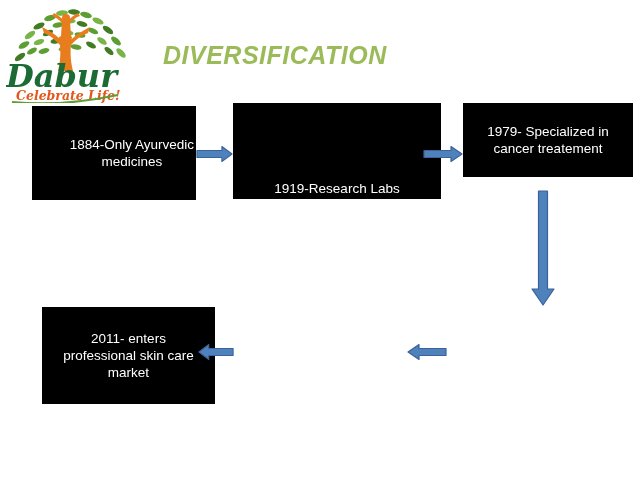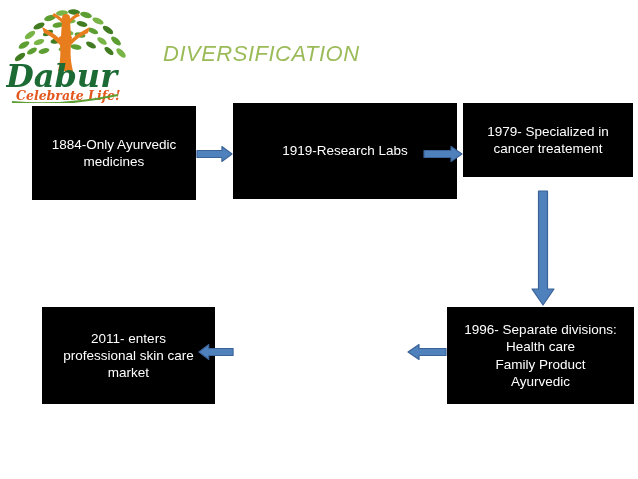--- a/index.html
+++ b/index.html
@@ -2,32 +2,32 @@
 <html style="--title_green: #9bbb59; --arrow_fill: #4f81bd; --arrow_stroke: #3a6398; --box_bg: #000000; --box_text: #ffffff; --logo_brand_green: #1c6b35; --logo_orange: #e2571d; --logo_leaf_green: #5d9e33; --logo_trunk_orange: #e87d1e;"><head>
 <meta charset="utf-8">
 <style>
   html,body { margin:0; padding:0; background:#ffffff; }
   .slide {
     position:relative; width:638px; height:479px; background:#ffffff;
     font-family:"Liberation Sans", sans-serif; overflow:hidden;padding-left:48px;
   }
   .slide-title {
     position:absolute; left:163px; top:41px;
-    font-size:22px; font-weight:normal; font-style:italic;
+    font-size:25px; font-weight:bold; font-style:italic;
     letter-spacing:0.5px; color:var(--title_green); white-space:nowrap;
   }
   .logo { position:absolute; left:6px; top:5px; width:126px; height:98px; }
   .mbox {
     position:absolute; background:var(--box_bg); color:var(--box_text);
     display:flex; align-items:center; justify-content:center;
     text-align:center; font-size:13.5px; line-height:1.28;
     white-space:pre-line; padding:2px; box-sizing:border-box;
   }
-  .mbox-1884 { left:32px;  top:106px; width:164px; height:94px; }
-  .mbox-1919 { left:233px; top:103px; width:224px; height:96px; }
+  .mbox-1884 { left:32px;  top:106px; width:164px; height:94px;justify-content:flex-end; }
+  .mbox-1919 { left:233px; top:103px; width:208px; height:96px;align-items:flex-end; }
   .mbox-1979 { left:463px; top:103px; width:170px; height:74px;align-items:center; }
   .mbox-1996 { left:447px; top:307px; width:187px; height:97px; }
   .mbox-2007 { left:234px; top:306px; width:169px; height:96px; }
   .mbox-2011 { left:42px;  top:307px; width:173px; height:97px; }
   .mbox-2007 .txt { text-align:left; }
   .flow-arrow { position:absolute; }
   .fa-1 { left:196px; top:145px; width:37px; height:18px; }
   .fa-2 { left:423px; top:145px; width:40px; height:18px; }
   .fa-3 { left:531px; top:190px; width:24px; height:117px; }
   .fa-4 { left:407px; top:343px; width:40px; height:18px; }
@@ -97,26 +97,20 @@
     <div class="txt">1884-Only Ayurvedic
 medicines</div>
   </div>
   <div class="mbox mbox-1919">
     <div class="txt">1919-Research Labs</div>
   </div>
   <div class="mbox mbox-1979">
     <div class="txt">1979- Specialized in
 cancer treatement</div>
   </div>
-  <div class="mbox mbox-1996">
-    <div class="txt">1996- Separate divisions:
-Health care
-Family Product
-Ayurvedic</div>
-  </div>
   <div class="mbox mbox-2011">
     <div class="txt">2011- enters
 professional skin care
 market</div>
   </div>
 
   <div class="flow-arrow fa-1">
     <svg viewBox="0 0 40 18" preserveAspectRatio="none">
       <polygon class="arrow-shape" points="1,5.5 28,5.5 28,1.5 39,9 28,16.5 28,12.5 1,12.5"></polygon>
     </svg>

